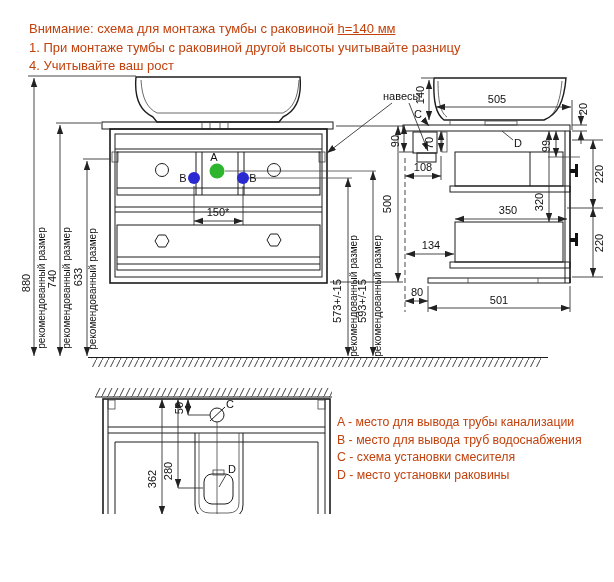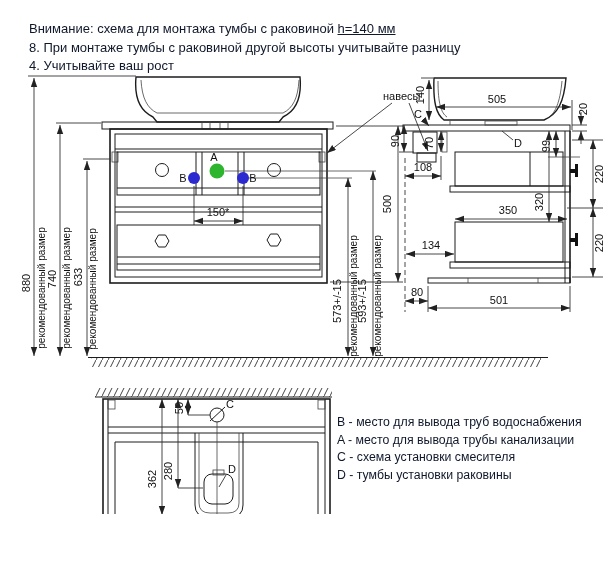--- a/index.html
+++ b/index.html
@@ -1,38 +1,38 @@
 <!DOCTYPE html>
 <html><head>
 <meta charset="utf-8">
 <style>
   html,body{margin:0;padding:0;background:#ffffff;}
   .page{position:relative;width:614px;height:514px;background:#fff;overflow:hidden;
-        font-family:"Liberation Sans",sans-serif;color:#0f172a;}
+        font-family:"Liberation Sans",sans-serif;color:#c2410c;}
   .hdr{position:absolute;left:29px;top:20px;font-size:13px;line-height:18.5px;white-space:nowrap;}
   .hdr .u{text-decoration:underline;}
   .legend{position:absolute;left:337px;top:414px;font-size:12.3px;line-height:17.6px;white-space:nowrap;}
   svg{position:absolute;left:0;top:0;}
   svg text{font-family:"Liberation Sans",sans-serif;font-size:11px;fill:#111;}
   text.rot{text-anchor:middle;}
   text.rec{font-size:10px;}
   text.mid{text-anchor:middle;}
   .ol{stroke:#1c1c1c;fill:none;}
   .ol2{stroke:#1c1c1c;stroke-width:1.6;fill:none;}
   .dim{stroke:#333;stroke-width:0.9;fill:none;}
   .thin{stroke:#444;stroke-width:0.8;fill:none;}
 </style>
 </head>
 <body>
 
 <div class="page">
 
   <div class="hdr">
     <div><span>Внимание: схема для монтажа тумбы с раковиной </span><span class="u">h=140 мм</span></div>
-    <div>8. При монтаже тумбы с раковиной другой высоты учитывайте разницу</div>
+    <div>1. При монтаже тумбы с раковиной другой высоты учитывайте разницу</div>
     <div>4. Учитывайте ваш рост</div>
   </div>
 
   <svg width="614" height="582" viewBox="0 0 614 582">
     <defs>
       <marker id="ar" markerWidth="10" markerHeight="8" refX="9" refY="3.2" orient="auto-start-reverse" markerUnits="userSpaceOnUse">
         <path d="M0,0 L9,3.2 L0,6.4 z" fill="#222"></path>
       </marker>
       <pattern id="hatch" width="6" height="12" patternUnits="userSpaceOnUse">
         <line x1="0" y1="12" x2="6" y2="0" stroke="#444" stroke-width="1"></line>
@@ -304,19 +304,19 @@
       <g>
         <rect x="160" y="562" width="4" height="5" fill="#111"></rect>
         <rect x="154" y="566" width="16" height="4" fill="#111"></rect>
         <rect x="273" y="562" width="4" height="5" fill="#111"></rect>
         <rect x="267" y="566" width="16" height="4" fill="#111"></rect>
       </g>
     </g>
   </svg>
 
   <div class="legend">
+    <div>A - место для вывода трубы канализации</div>
     <div>B - место для вывода труб водоснабжения</div>
-    <div>A - место для вывода трубы канализации</div>
     <div>C - схема установки смесителя</div>
-    <div>D - тумбы установки раковины</div>
+    <div>D - место установки раковины</div>
   </div>
 
 </div>
 
 </body></html>

